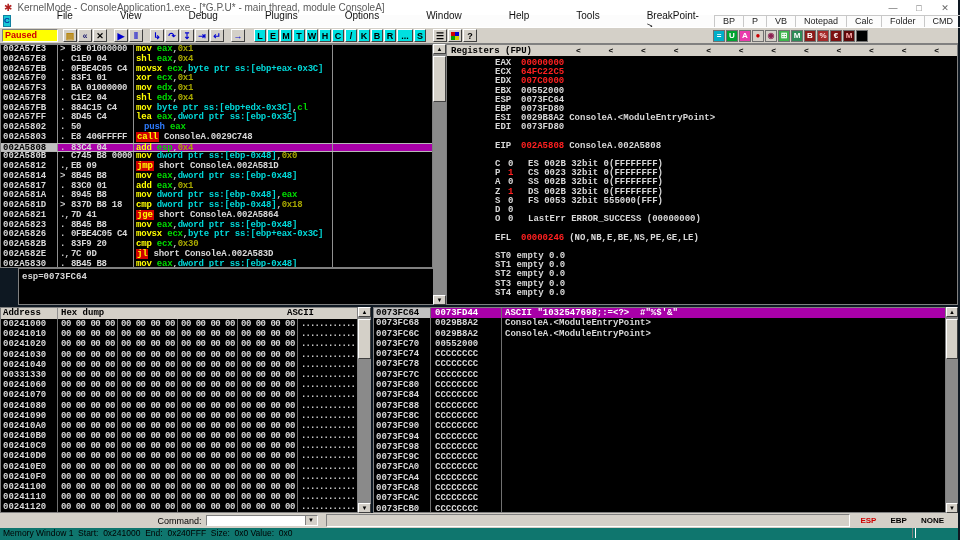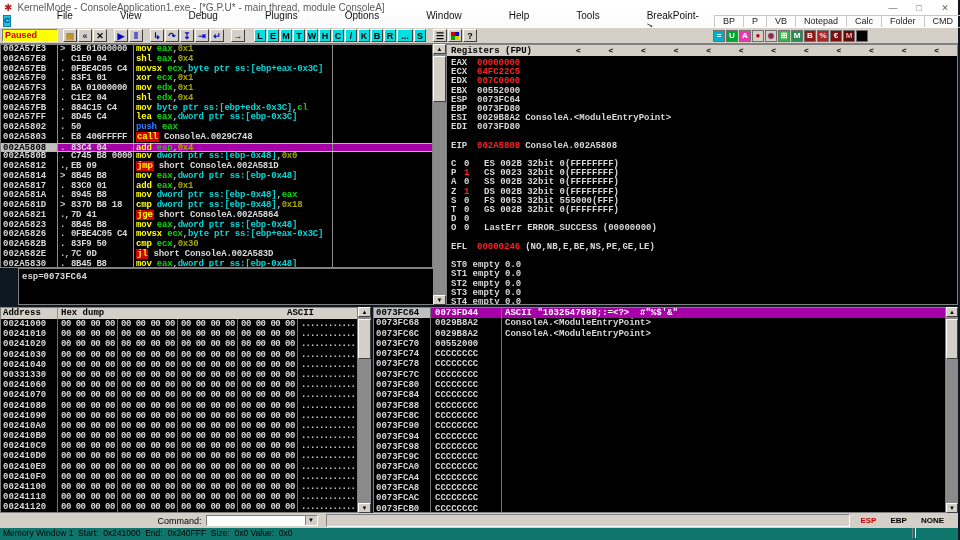--- a/index.html
+++ b/index.html
@@ -49,30 +49,30 @@
   #disasm{left:0;top:44px;width:433px;height:224px;}
   .drow{display:flex;height:9.76px;line-height:9.9px;}
   .da{width:54px;flex:none;padding-left:2px;border-right:1px solid #909090;}
   .df{width:11px;flex:none;padding-left:2px;color:#C8C8C8;letter-spacing:-1px;}
   .db{width:62px;flex:none;border-right:1px solid #909090;letter-spacing:-0.3px;}
   .di{width:196px;flex:none;border-right:1px solid #909090;padding-left:2px;letter-spacing:-0.2px;white-space:pre;}
   .dc{flex:1;}
   .drow.sel{background:#A800A8;border-top:1px solid #B8B8B8;border-bottom:1px solid #B8B8B8;height:9.76px;box-sizing:border-box;}
   .drow.sel .da{background:#C0C0C0;color:#000;}
   .t-m{color:#FFFF00;} .t-r{color:#00DC00;} .t-e{color:#00D8D8;} .t-i{color:#A8A800;}
-  .t-s{color:#D8D8D8;} .t-w{color:#C0C0C0;} .t-p{color:#2E7CFF;}
+  .t-s{color:#D8D8D8;} .t-w{color:#C0C0C0;} .t-p{color:#2E7CFF;margin-left:8px;}
   .t-j{background:#D00000;color:#FFFF00;padding:0 1px;}
   #dasm-info{left:18px;top:268px;width:433px;height:37px;padding:3px 0 0 3px;}
   
   #registers{left:446px;top:44px;width:512px;height:261px;}
   .reg-header{height:11px;background:#D4D0C8;color:#000;display:flex;align-items:center;
               padding:0 4px;box-sizing:border-box;}
   .reg-header .marks{flex:1;display:flex;justify-content:space-around;margin-left:30px;font-size:8px;}
   .reg-body{padding:3px 0 0 4px;line-height:9.2px;}
-  .rrow{height:9.2px;white-space:pre;}
+  .rrow{height:9.2px;white-space:pre;margin-left:44px;}
   .rn{display:inline-block;width:26px;}
   .fn{display:inline-block;width:13px;}
   .fv{display:inline-block;width:20px;}
   .rx{margin-left:5px;}
   .red{color:#FF2020;}
   
   #dump{left:0;top:307px;width:358px;height:206px;}
   .dump-header{height:11px;background:#D4D0C8;color:#000;display:flex;box-sizing:border-box;}
   .dh-addr{width:54px;flex:none;padding-left:2px;border-right:1px solid #909090;}
   .dh-hex{flex:1;padding-left:3px;}
@@ -357,21 +357,21 @@
       <div class="drow">
         <span class="da">002A5826</span>
         <span class="df">.</span>
         <span class="db">0FBE4C05 C4</span>
         <span class="di"><span class="t-m">movsx </span><span class="t-r">ecx</span><span class="t-w">,</span><span class="t-e">byte ptr ss:[ebp+eax-0x3C]</span></span>
         <span class="dc"></span>
       </div>
       <div class="drow">
         <span class="da">002A582B</span>
         <span class="df">.</span>
-        <span class="db">83F9 50</span>
+        <span class="db">83F9 20</span>
         <span class="di"><span class="t-m">cmp </span><span class="t-r">ecx</span><span class="t-w">,</span><span class="t-i">0x30</span></span>
         <span class="dc"></span>
       </div>
       <div class="drow">
         <span class="da">002A582E</span>
         <span class="df">.,</span>
         <span class="db">7C 0D</span>
         <span class="di"><span class="t-j">jl</span><span class="t-w"> </span><span class="t-s">short ConsoleA.002A583D</span></span>
         <span class="dc"></span>
       </div>
@@ -424,21 +424,20 @@
         <div class="rrow"><span class="rn">ESI</span><span>0029B8A2</span><span class="rx">ConsoleA.&lt;ModuleEntryPoint&gt;</span></div>
         <div class="rrow"><span class="rn">EDI</span><span>0073FD80</span></div>
         <div class="rrow"></div>
         <div class="rrow"><span class="rn">EIP</span><span class="red">002A5808</span><span class="rx">ConsoleA.002A5808</span></div>
         <div class="rrow"></div>
         <div class="rrow"><span class="fn">C</span><span class="fv">0</span><span>ES 002B 32bit 0(FFFFFFFF)</span></div>
         <div class="rrow"><span class="fn">P</span><span class="fv red">1</span><span>CS 0023 32bit 0(FFFFFFFF)</span></div>
         <div class="rrow"><span class="fn">A</span><span class="fv">0</span><span>SS 002B 32bit 0(FFFFFFFF)</span></div>
         <div class="rrow"><span class="fn">Z</span><span class="fv red">1</span><span>DS 002B 32bit 0(FFFFFFFF)</span></div>
         <div class="rrow"><span class="fn">S</span><span class="fv">0</span><span>FS 0053 32bit 555000(FFF)</span></div>
-        <div class="rrow"><span class="fn">T</span><span class="fv">0</span><span>GS 002B 32bit 0(FFFFFFFF)</span></div>
         <div class="rrow"><span class="fn">D</span><span class="fv">0</span></div>
         <div class="rrow"><span class="fn">O</span><span class="fv">0</span><span>LastErr ERROR_SUCCESS (00000000)</span></div>
         <div class="rrow"></div>
         <div class="rrow"><span class="rn">EFL</span><span class="red">00000246</span><span class="rx">(NO,NB,E,BE,NS,PE,GE,LE)</span></div>
         <div class="rrow"></div>
         <div class="rrow"><span>ST0 empty 0.0</span></div>
         <div class="rrow"><span>ST1 empty 0.0</span></div>
         <div class="rrow"><span>ST2 empty 0.0</span></div>
         <div class="rrow"><span>ST3 empty 0.0</span></div>
         <div class="rrow"><span>ST4 empty 0.0</span></div>

